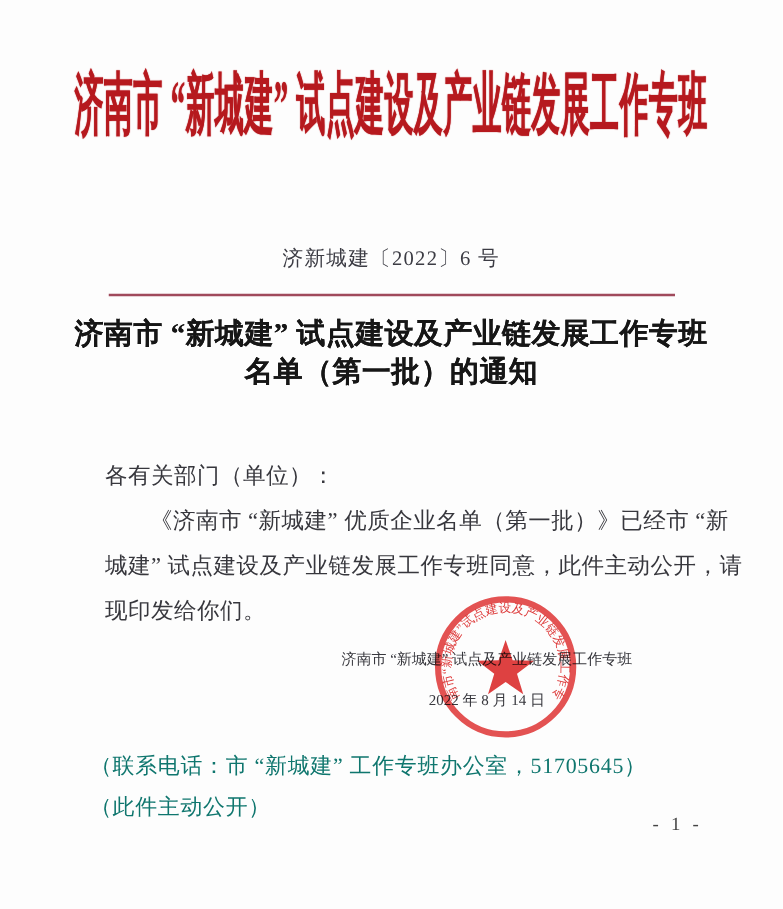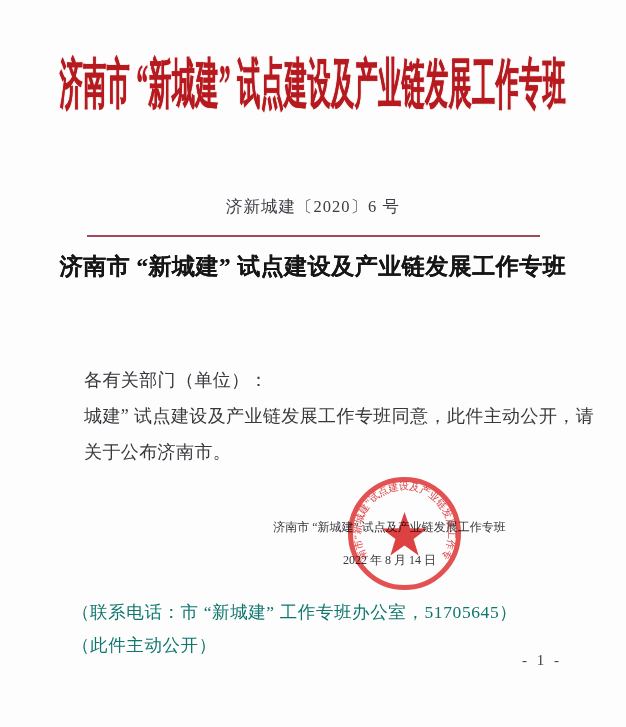--- a/index.html
+++ b/index.html
@@ -59,32 +59,34 @@
     font-size:15px;color:#444;letter-spacing:3px;
   }
 </style>
 </head>
 <body>
 
 <div class="doc">
 
   <div class="header-org">济南市 “新城建” 试点建设及产业链发展工作专班</div>
 
-  <div class="doc-number">济新城建〔2020〕6 号</div>
+  <div class="doc-number">济新城建〔2022〕6 号</div>
 
   <div class="red-line"></div>
 
   <div class="title">
     <div>济南市 “新城建” 试点建设及产业链发展工作专班</div>
+    <div>名单（第一批）的通知</div>
   </div>
 
   <div class="body-block">
     <div class="pline">各有关部门（单位）：</div>
+    <div class="pline indent">《济南市 “新城建” 优质企业名单（第一批）》已经市 “新</div>
     <div class="pline">城建” 试点建设及产业链发展工作专班同意，此件主动公开，请</div>
-    <div class="pline">关于公布济南市。</div>
+    <div class="pline">现印发给你们。</div>
   </div>
 
   <div class="signature">
     <div>济南市 “新城建” 试点及产业链发展工作专班</div>
     <div>2022 年 8 月 14 日</div>
   </div>
 
   <svg class="seal" viewBox="0 0 160 160" xmlns="http://www.w3.org/2000/svg">
     <circle cx="77.5" cy="77.5" r="54" fill="none" stroke="#e03434" stroke-width="5" opacity="0.85"></circle>
     <polygon points="77.5,56 83.1,72.2 100.3,72.6 86.6,83 91.6,99.4 77.5,89.6 63.4,99.4 68.4,83 54.7,72.6 71.9,72.2" fill="#dd2c2c" opacity="0.9"></polygon>

